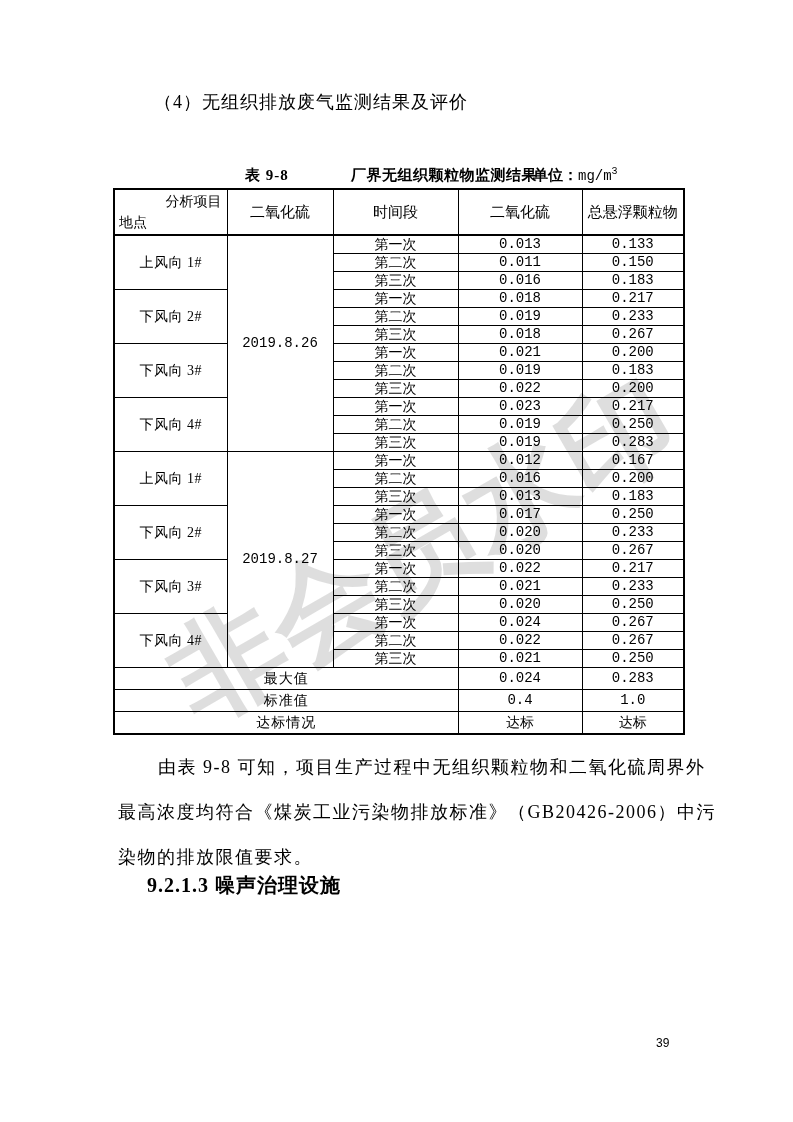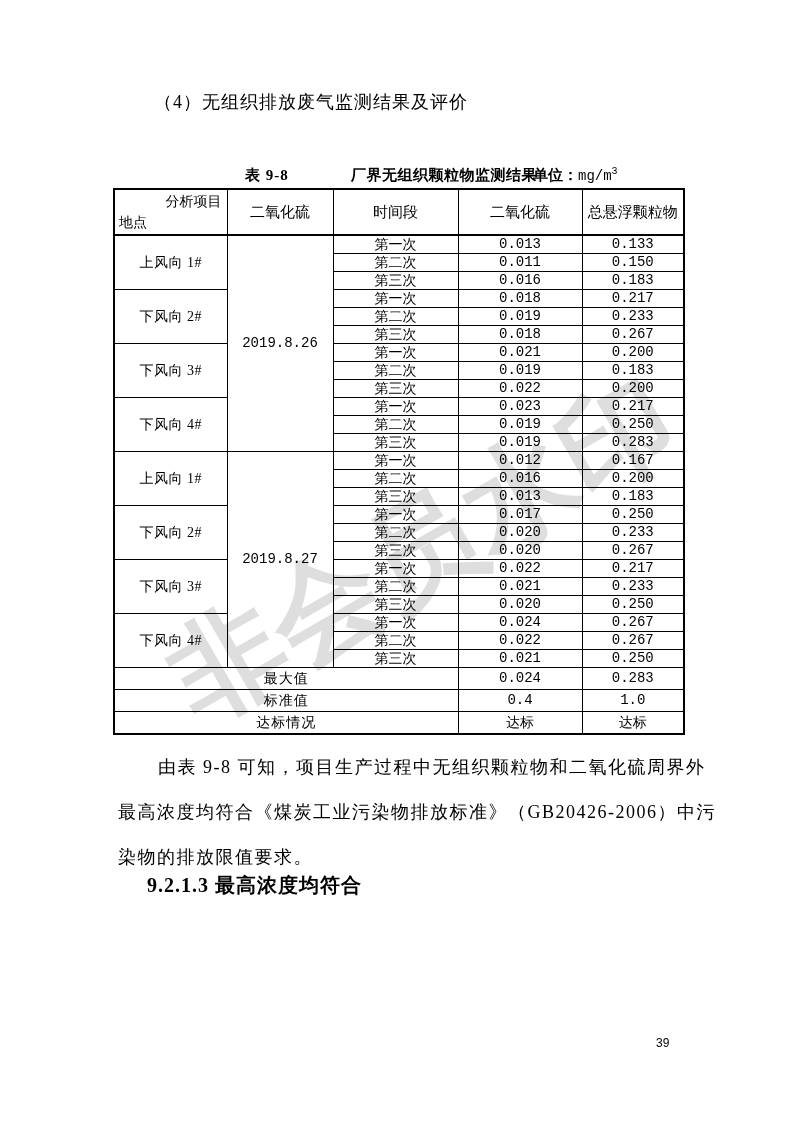--- a/index.html
+++ b/index.html
@@ -234,17 +234,17 @@
             <td>达标</td>
           </tr>
         </tbody>
     </table>
 
     <div class="p2">
         <div class="pline first">由表 9-8 可知，项目生产过程中无组织颗粒物和二氧化硫周界外</div>
         <div class="pline">最高浓度均符合《煤炭工业污染物排放标准》（GB20426-2006）中污</div>
         <div class="pline">染物的排放限值要求。</div>
       </div>
-    <div class="h2">9.2.1.3 最高浓度均符合</div>
+    <div class="h2">9.2.1.3 噪声治理设施</div>
   </div>
 
   <div class="pageno">39</div>
 </div>
 
 </body></html>

